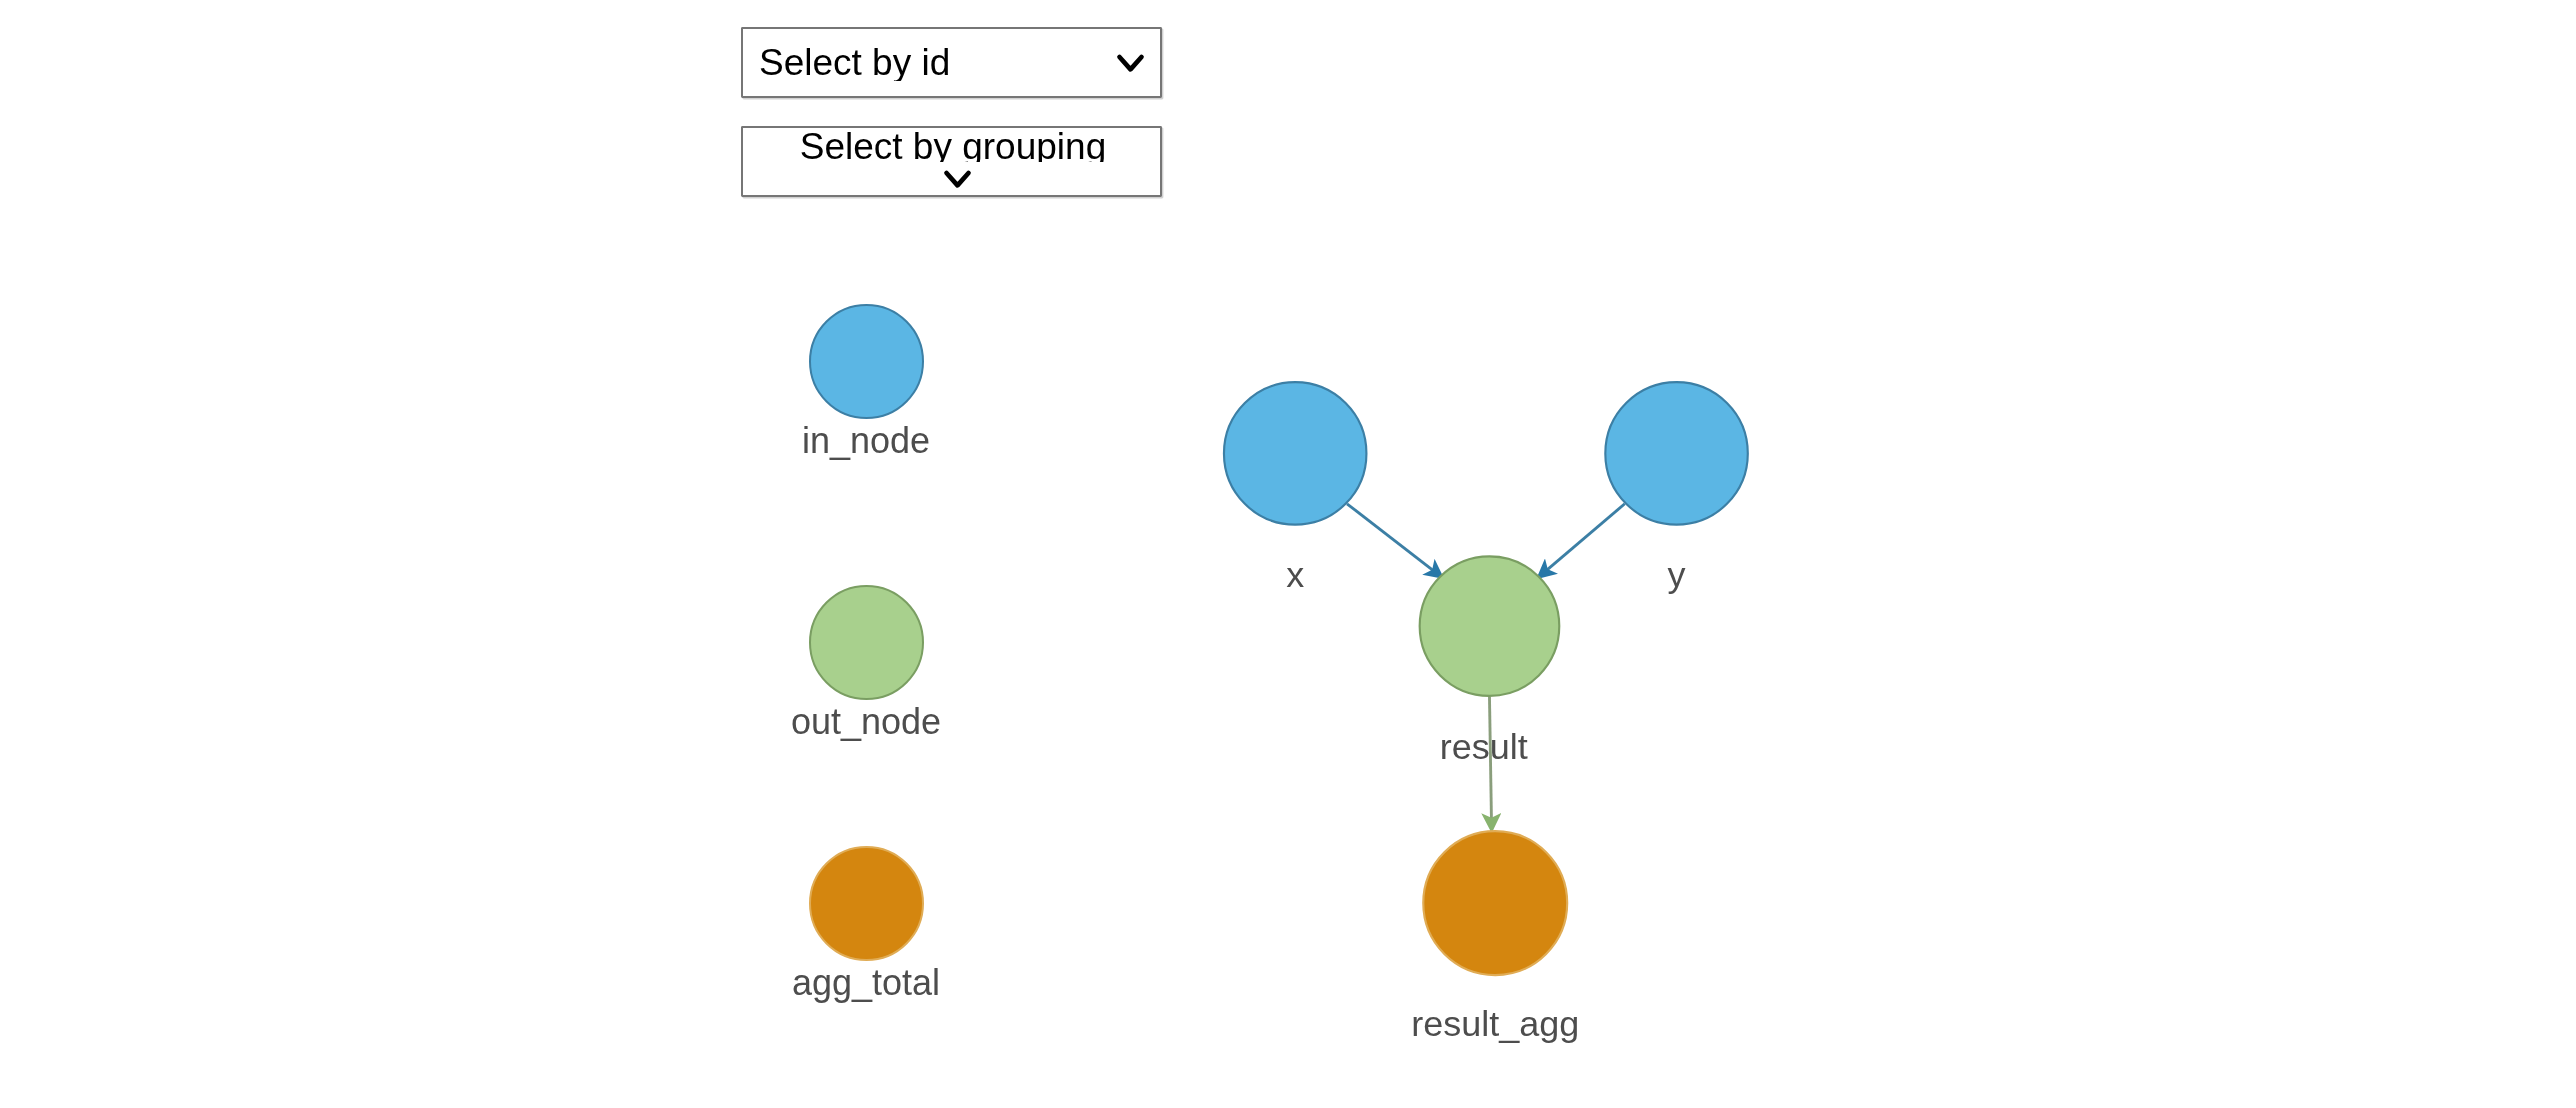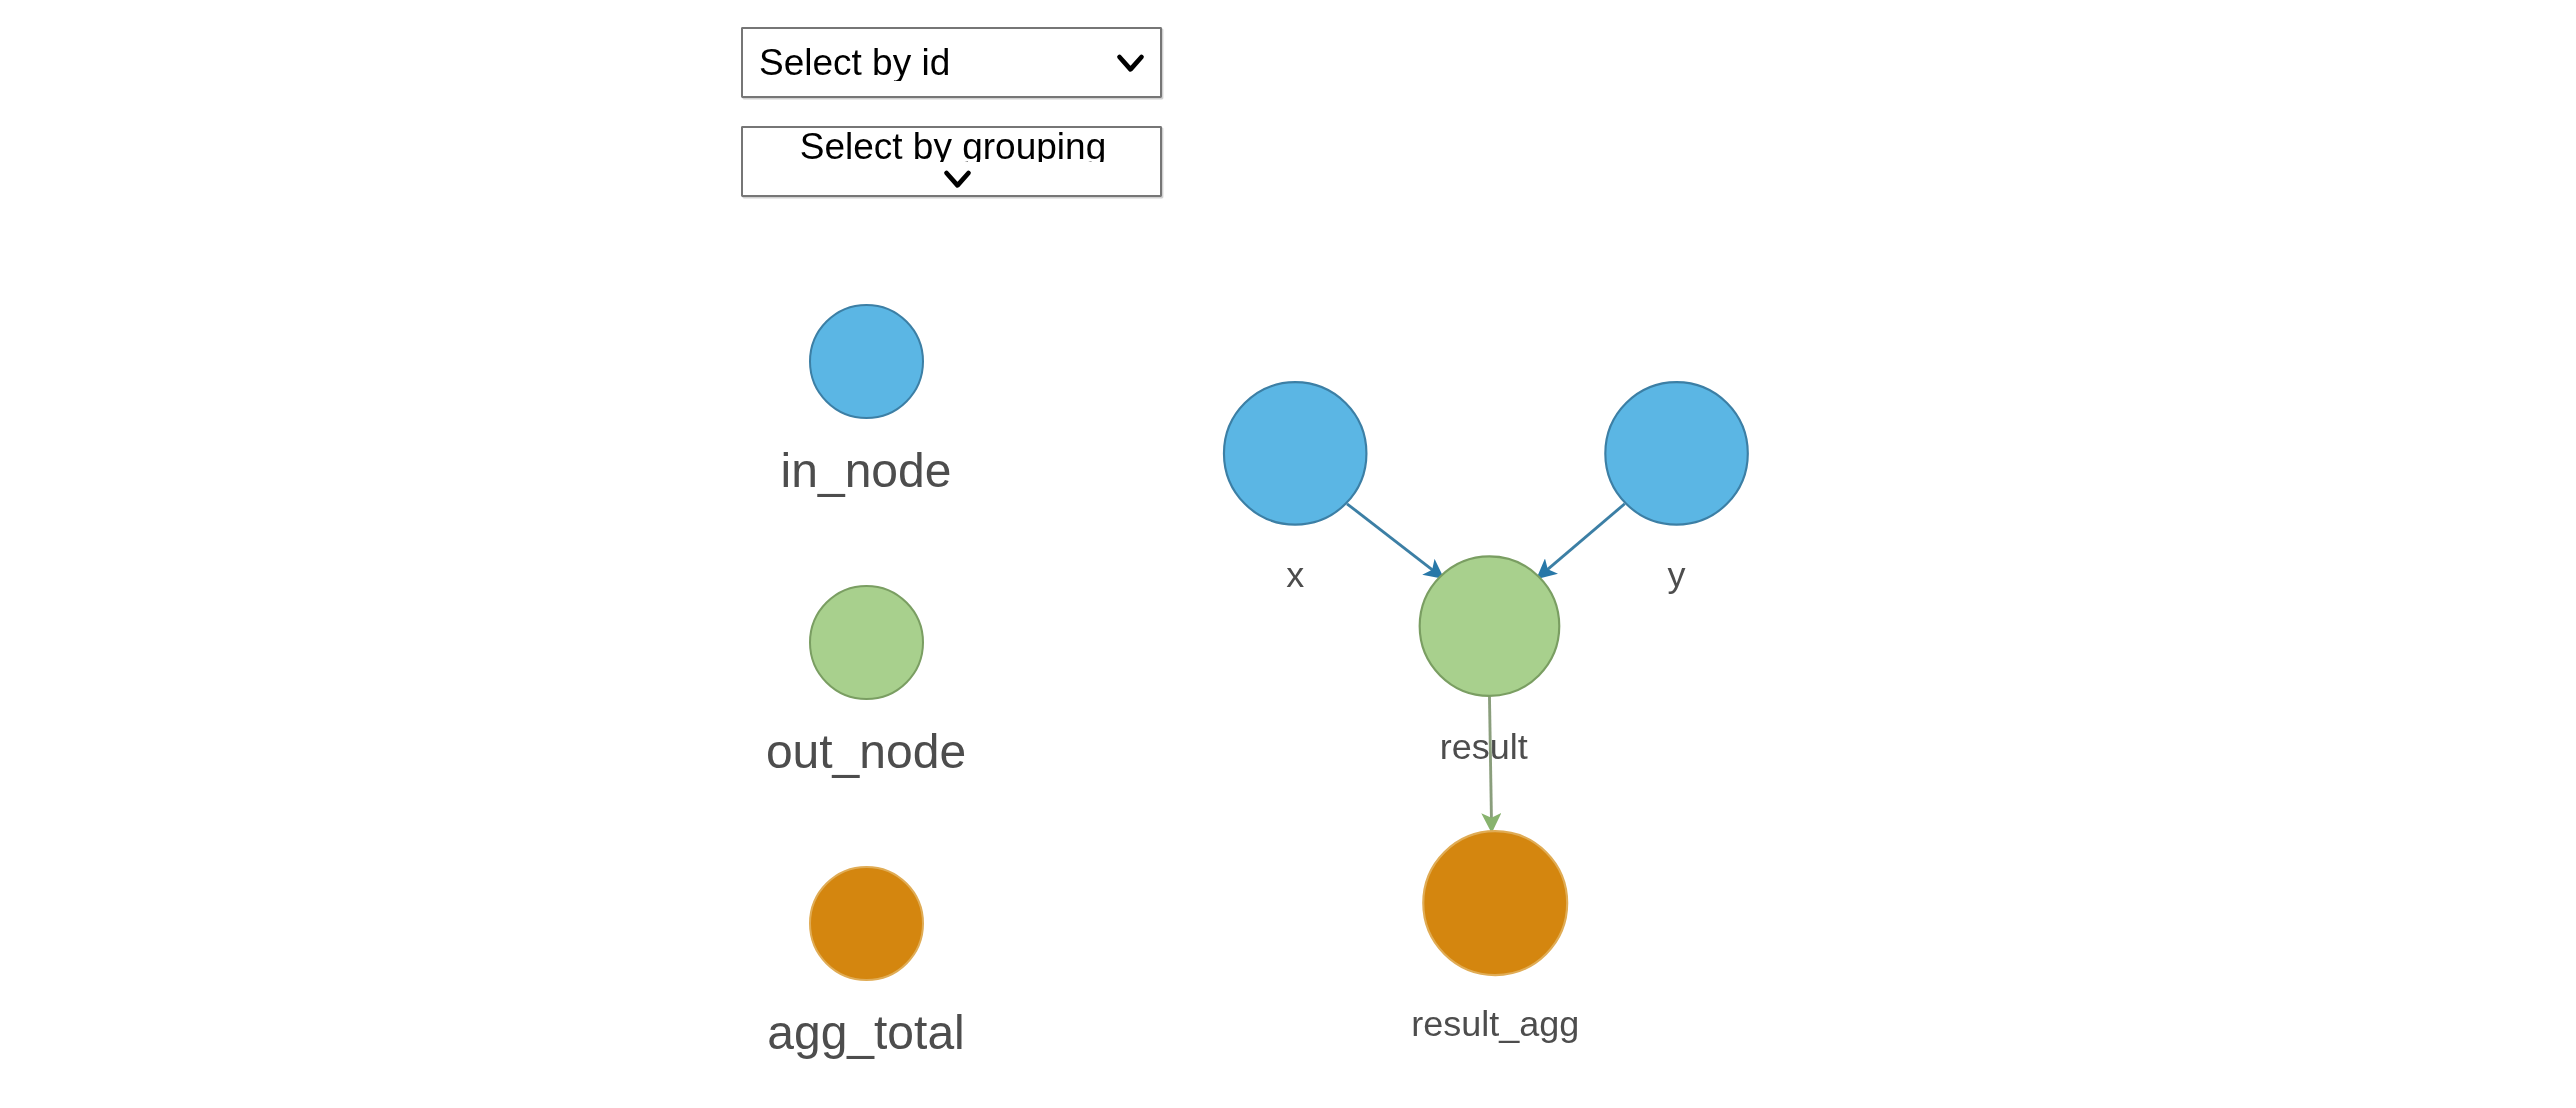--- a/index.html
+++ b/index.html
@@ -56,22 +56,22 @@
     text-align: center;
   }
   .legend-circle {
     display: block;
     margin: 0 auto;
     border-radius: 50%;
     box-sizing: border-box;
   }
   .legend-label {
     display: block;
-    margin-top: 28px;
-    font-size: 48px;
+    margin-top: 4px;
+    font-size: 36px;
     line-height: 1;
     color: #4d4d4d;
     white-space: nowrap;
   }
 
   
   #graph-svg {
     position: absolute;
     left: 0;
     top: 0;
@@ -107,21 +107,21 @@
   <div class="legend-item" id="legend-in-node" style="left:715px; top:304px;">
     <span class="legend-circle" style="width:115px;height:115px;background:#5bb6e4;border:2.2px solid #3c7fa5;"></span>
     <span class="legend-label">in_node</span>
   </div>
 
   <div class="legend-item" id="legend-out-node" style="left:715px; top:585px;">
     <span class="legend-circle" style="width:115px;height:115px;background:#a8d08d;border:2.2px solid #7a9e62;"></span>
     <span class="legend-label">out_node</span>
   </div>
 
-  <div class="legend-item" id="legend-agg-total" style="left:715px; top:866px;">
+  <div class="legend-item" id="legend-agg-total" style="left:715px; top:846px;">
     <span class="legend-circle" style="width:115px;height:115px;background:#d4860f;border:2.2px solid #e0ac55;"></span>
     <span class="legend-label">agg_total</span>
   </div>
 
   <svg id="graph-svg" viewBox="0 0 3580 1541">
 
     <defs>
       <marker id="arrow-blue" viewBox="0 0 10 10" refX="9" refY="5" markerWidth="7" markerHeight="7" orient="auto-start-reverse">
         <path d="M 0 0 L 10 5 L 0 10 L 2.4 5 z" fill="#2878a8"></path>
       </marker>

